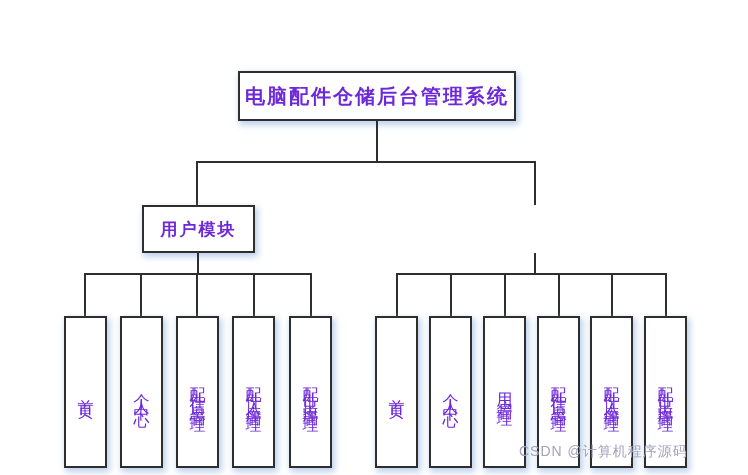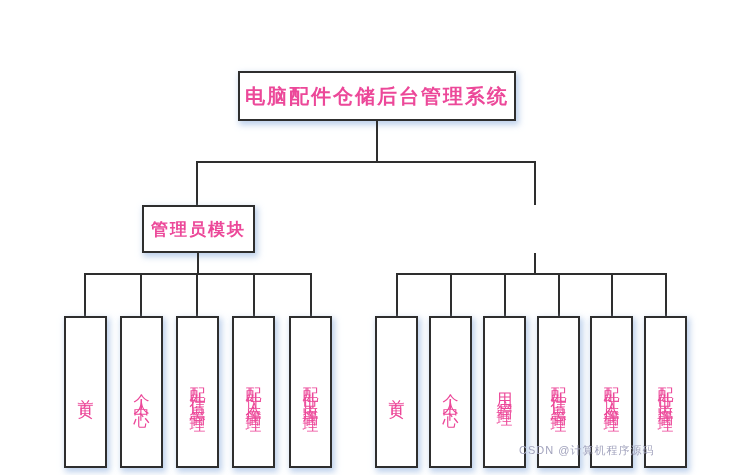--- a/index.html
+++ b/index.html
@@ -11,21 +11,21 @@
     overflow:hidden;
   }
   .box{
     position:absolute;
     background:#ffffff;
     border:2px solid #2e2e2e;
     box-shadow:2px 3px 6px 1px rgba(170,195,230,0.75);
     display:flex;
     align-items:center;
     justify-content:center;
-    color:#ec4899;
+    color:#6d28d9;
     box-sizing:border-box;
     text-align:center;
   }
   .root{
     font-size:20px;
     font-weight:bold;
     letter-spacing:2px;
   }
   .module{
     font-size:17px;
@@ -43,39 +43,39 @@
   }
   .line{
     position:absolute;
     background:#2e2e2e;
   }
   #watermark{
     position:absolute;
     left:519px;
     top:443px;
     font-family:"Liberation Sans","DejaVu Sans",sans-serif;
-    font-size:11px;
+    font-size:14px;
     color:#a2a3bd;
     white-space:nowrap;
     letter-spacing:1px;
   }
 </style>
 </head>
 <body>
 
 <div id="stage">
 
   <div class="box root" style="left:238px;top:71px;width:278px;height:50px">电脑配件仓储后台管理系统</div>
 
   <div class="line" style="left:376px;top:121px;width:2px;height:42px"></div>
   <div class="line" style="left:196px;top:161px;width:340px;height:2px"></div>
   <div class="line" style="left:196px;top:161px;width:2px;height:44px"></div>
   <div class="line" style="left:534px;top:161px;width:2px;height:44px"></div>
 
-  <div class="box module" style="left:142px;top:205px;width:113px;height:48px">管理员模块</div>
+  <div class="box module" style="left:142px;top:205px;width:113px;height:48px">用户模块</div>
 
   <div class="line" style="left:197px;top:253px;width:2px;height:21px"></div>
   <div class="line" style="left:84px;top:273px;width:228px;height:2px"></div>
   <div class="line" style="left:84px;top:273px;width:2px;height:43px"></div>
   <div class="line" style="left:140px;top:273px;width:2px;height:43px"></div>
   <div class="line" style="left:196px;top:273px;width:2px;height:43px"></div>
   <div class="line" style="left:253px;top:273px;width:2px;height:43px"></div>
   <div class="line" style="left:310px;top:273px;width:2px;height:43px"></div>
 
   <div class="box leaf" style="left:64px;top:316px;width:43px;height:152px">

